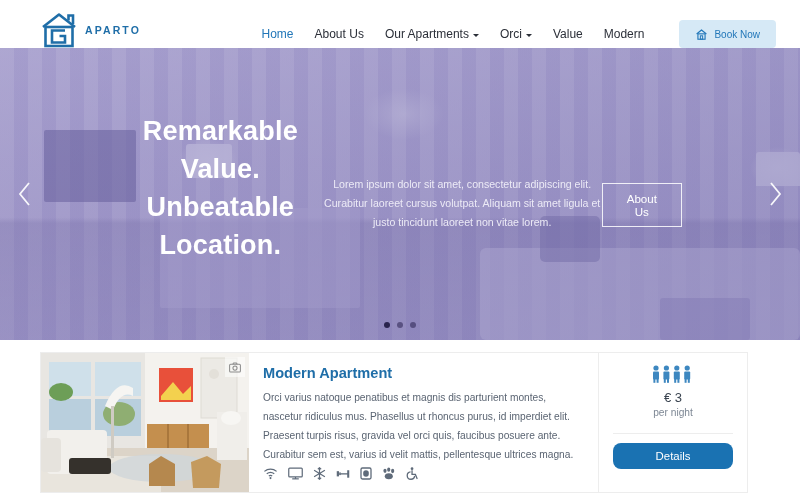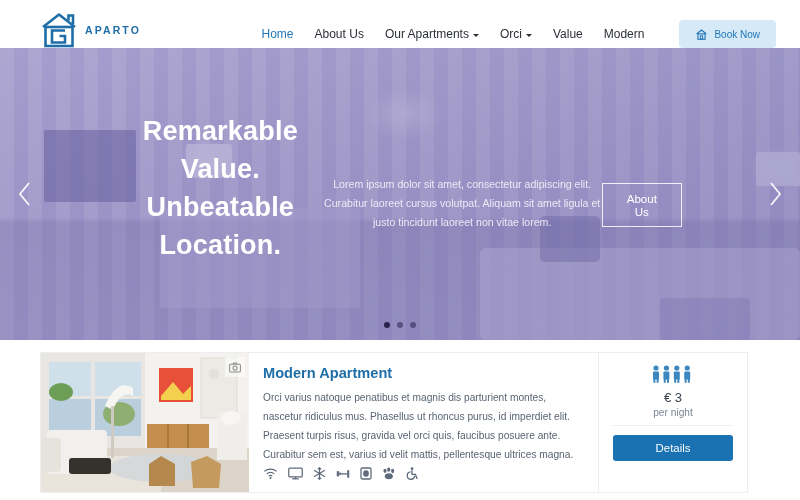--- a/index.html
+++ b/index.html
@@ -246,34 +246,34 @@
   }
   .guests { display: flex; gap: 1px; margin-bottom: 7px; }
   .price {
     font-size: 13px;
     color: #3a4450;
     margin-bottom: 2px;
   }
   .per {
     font-size: 10.2px;
     color: #7d8794;
-    margin-bottom: 7px;
+    margin-bottom: 15px;
   }
   .side-divider {
     width: 100%;
     height: 1px;
     background: #ededed;
     margin-bottom: 9px;
   }
   .details-btn {
     width: 100%;
     background: #1a72b2;
     color: #ffffff;
     border: none;
-    border-radius: 3px;
+    border-radius: 8px;
     height: 26px;
     font-size: 11.4px;
     cursor: pointer;
     font-family: inherit;
   }
 </style>
 </head>
 <body>
 
 <div class="header">

